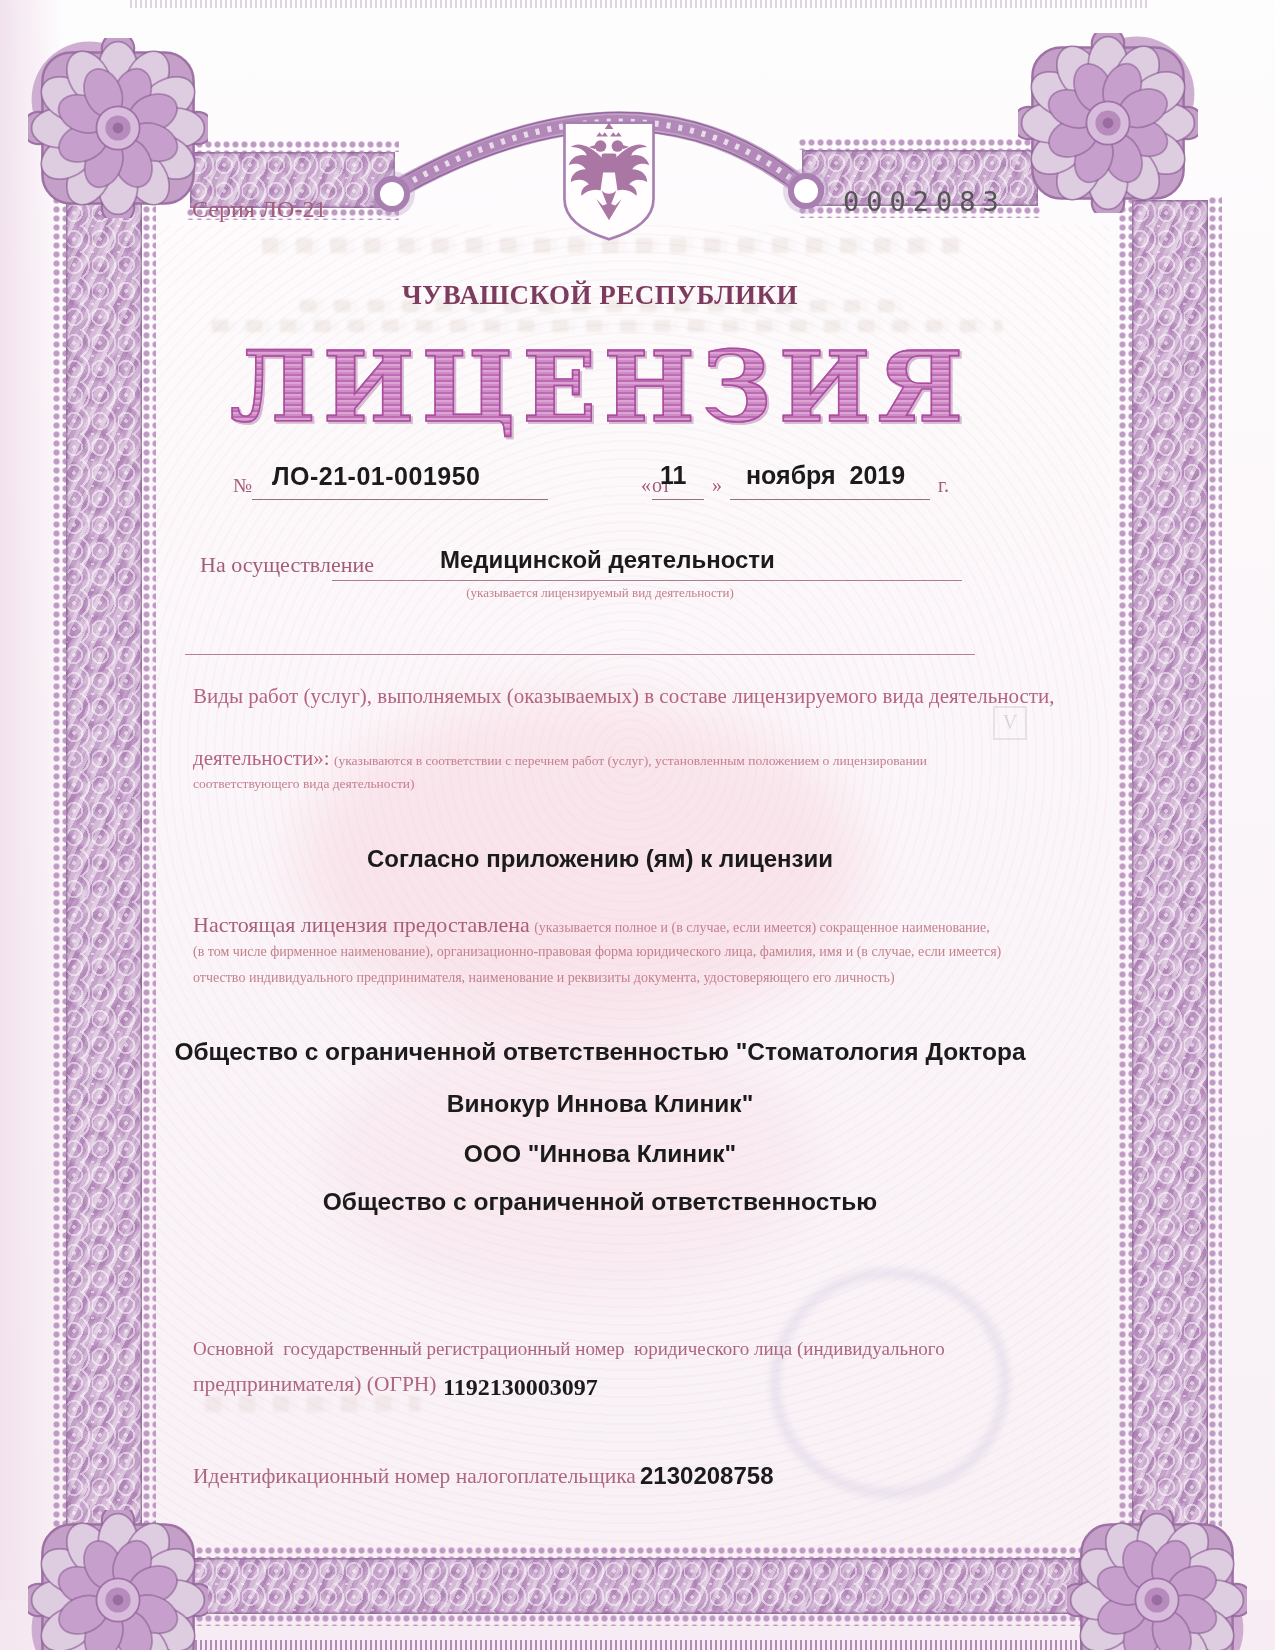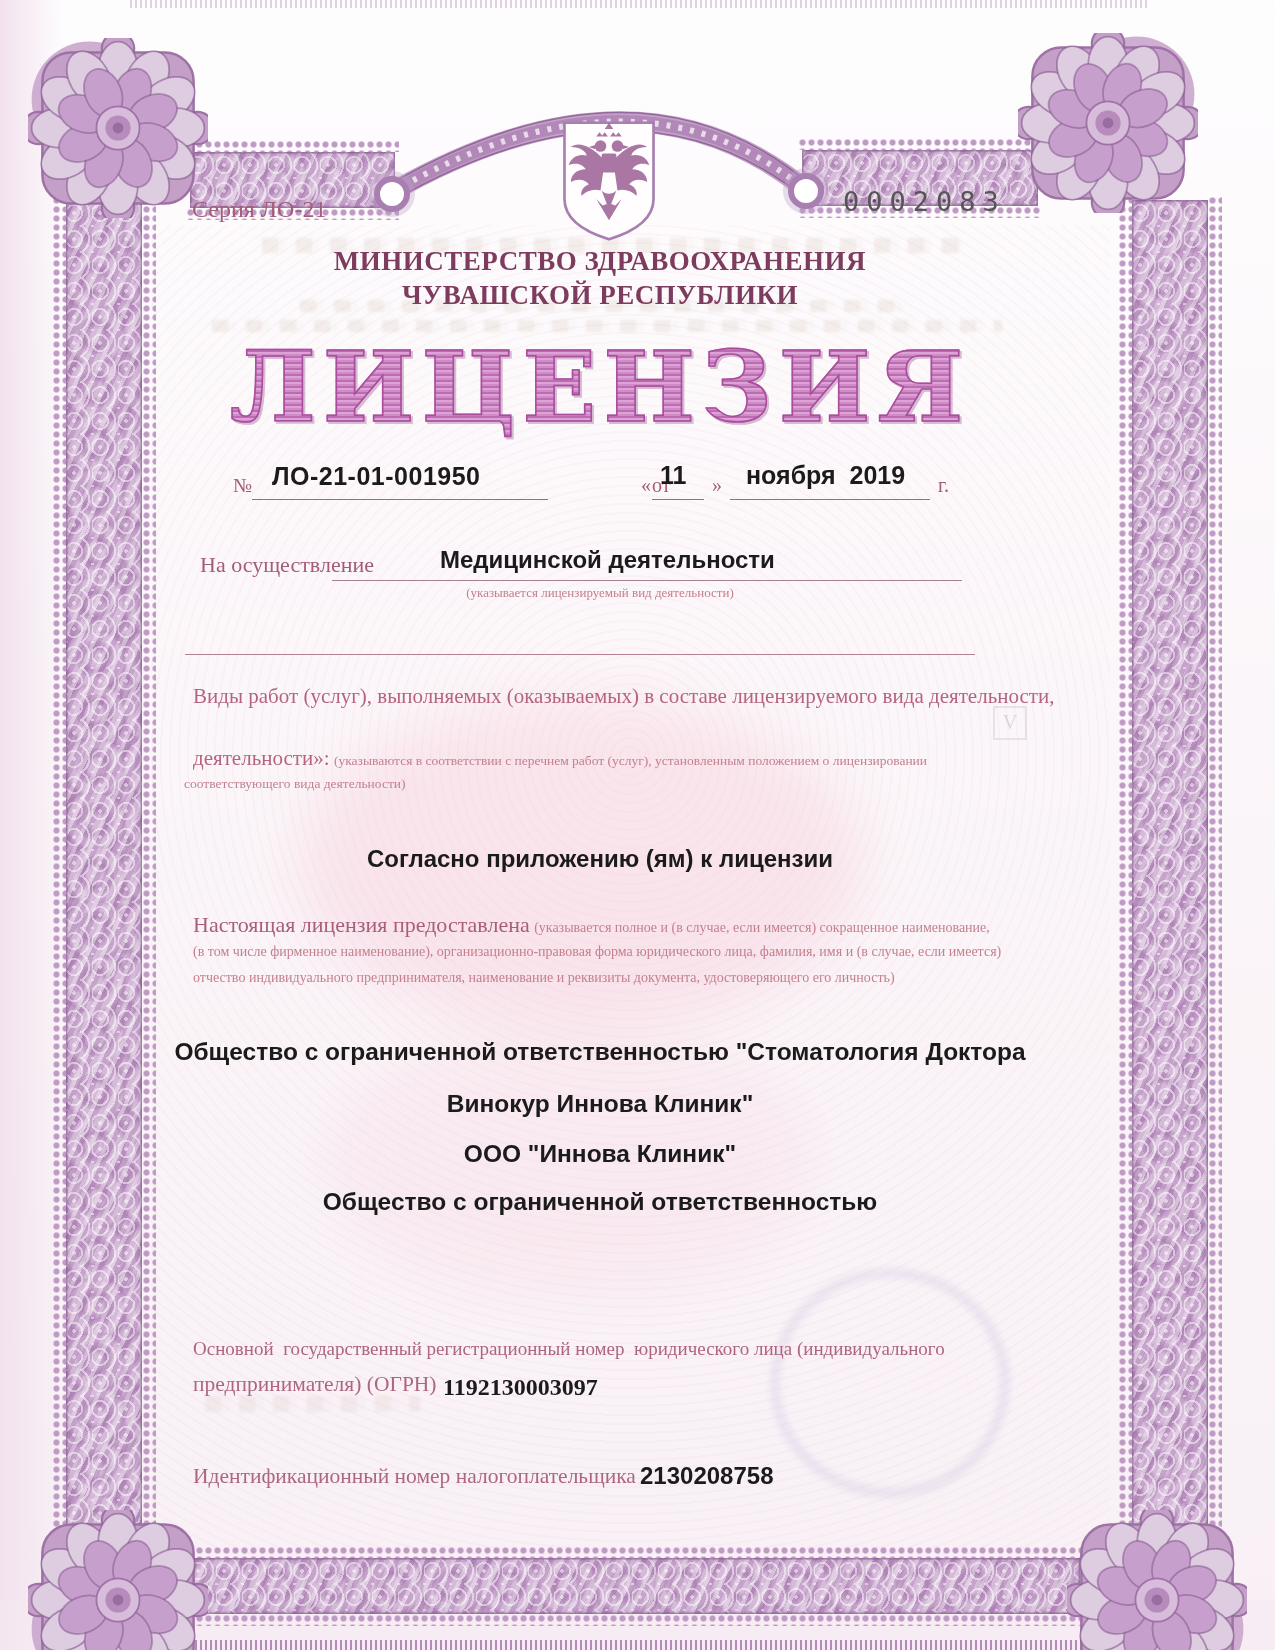--- a/index.html
+++ b/index.html
@@ -163,21 +163,20 @@
         <circle r="7" fill="#b78cbd"></circle>
         <circle r="3" fill="#996da1"></circle>
       </g>
     </defs>
   </svg>
 
   <div class="abs serif pink-label" style="left:192px;top:196px;font-size:24px;">Серия ЛО-21</div>
 
   <div class="abs" style="left:843px;top:186px;font-family:'DejaVu Sans Mono',monospace;font-size:27px;letter-spacing:7px;color:#555;">0002083</div>
 
-  <div class="abs serif center-line" style="top:246px;font-size:27px;font-weight:bold;color:#7d3b5e;letter-spacing:.5px;">МИНИСТЕРСТВО ЗДРАВООХРАНЕНИЯ</div>
   <div class="abs serif center-line" style="top:280px;font-size:27px;font-weight:bold;color:#7d3b5e;letter-spacing:.5px;">ЧУВАШСКОЙ РЕСПУБЛИКИ</div>
 
   <div class="abs center-line doc-title" style="top:330px;">ЛИЦЕНЗИЯ</div>
 
   <div class="abs serif pink-label" style="left:233px;top:474px;font-size:20px;">№</div>
   <div class="abs blackval" style="left:272px;top:462px;font-size:25px;letter-spacing:.5px;">ЛО-21-01-001950</div>
   <div class="abs rule" style="left:252px;top:499px;width:296px;"></div>
   <div class="abs serif pink-label" style="left:612px;top:474px;font-size:20px;margin-left:40px;">от</div>
   <div class="abs serif pink-label" style="left:641px;top:474px;font-size:20px;">«</div>
   <div class="abs blackval" style="left:660px;top:461px;font-size:25px;">11</div>
@@ -192,21 +191,21 @@
   <div class="abs rule" style="left:332px;top:580px;width:630px;border-bottom-color:#a77f90;"></div>
   <div class="abs serif center-line pink-hint" style="top:585px;font-size:13px;">(указывается лицензируемый вид деятельности)</div>
 
   <div class="abs rule-pink" style="left:185px;top:654px;width:790px;"></div>
 
   <div class="abs serif pink-body" style="left:193px;top:684px;font-size:21px;">Виды работ (услуг), выполняемых (оказываемых) в составе лицензируемого вида деятельности,</div>
   <div class="abs" style="left:193px;top:746px;width:800px;">
     <span class="serif pink-body" style="font-size:21px;">деятельности»:</span>
     <span class="serif pink-hint" style="font-size:13.5px;">(указываются в соответствии с перечнем работ (услуг), установленным положением о лицензировании</span>
   </div>
-  <div class="abs serif pink-hint" style="left:184px;top:776px;font-size:13.5px;">соответствующего вида деятельности)</div>
+  <div class="abs serif pink-hint" style="left:193px;top:776px;font-size:13.5px;">соответствующего вида деятельности)</div>
 
   <div class="abs checkbox-ghost" style="left:993px;top:706px;width:30px;height:30px;opacity:.5;">V</div>
 
   <div class="abs center-line blackval" style="top:845px;font-size:24px;">Согласно приложению (ям) к лицензии</div>
 
   <div class="abs" style="left:193px;top:912px;width:810px;">
     <span class="serif" style="font-size:22px;color:#a85f7b;">Настоящая лицензия предоставлена</span>
     <span class="serif pink-hint" style="font-size:14px;">(указывается полное и (в случае, если имеется) сокращенное наименование,</span>
   </div>
   <div class="abs serif pink-hint" style="left:193px;top:944px;font-size:14px;">(в том числе фирменное наименование), организационно-правовая форма юридического лица, фамилия, имя и (в случае, если имеется)</div>

